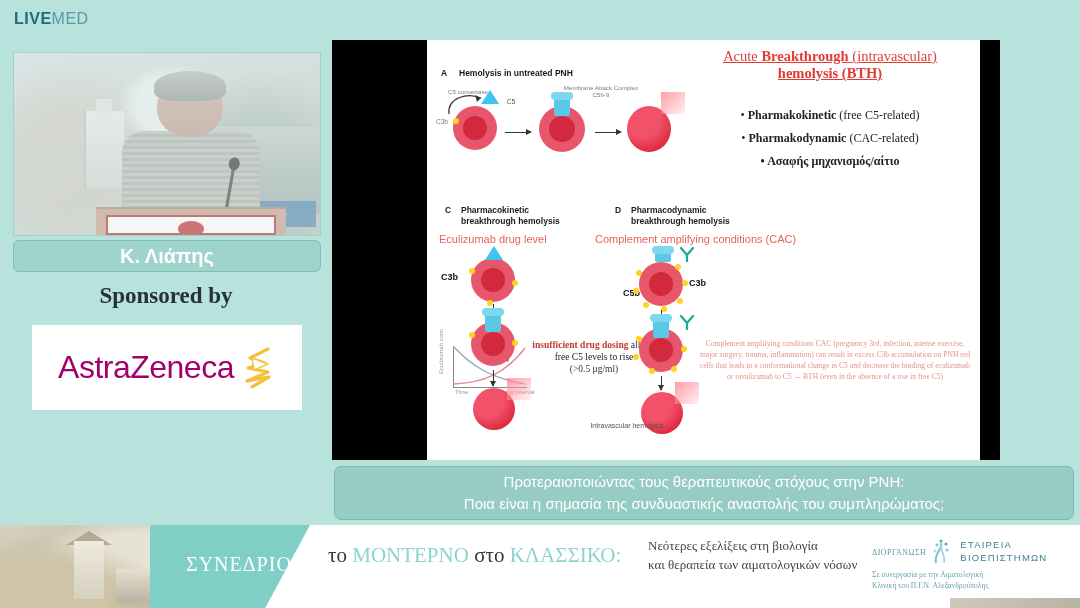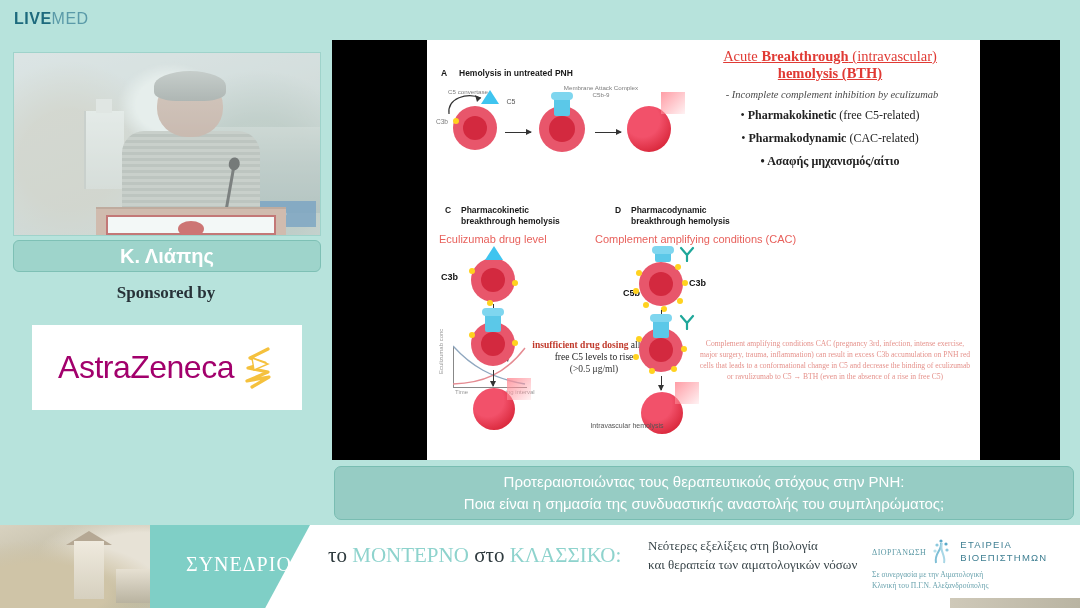--- a/index.html
+++ b/index.html
@@ -108,40 +108,40 @@
     background:#9ed4cb; border:1px solid #7ec0b5; border-radius:6px;
     display:flex; align-items:center; justify-content:center;
   }
   #speaker-plate .nm {
     color:#fff; font-size:20px; font-weight:bold;
   }
 
   #sponsored-by {
     position:absolute; left:0; top:283px; width:332px;
     text-align:center; font-family:"Liberation Serif", serif;
-    font-size:17px; font-weight:bold; color:#273238;
+    font-size:23px; font-weight:bold; color:#273238;
   }
 
   #sponsor-card {
     position:absolute; left:32px; top:325px; width:270px; height:85px;
     background:#fff;
     display:flex; align-items:center; justify-content:center;
   }
   #az-wordmark {
     font-size:32px; color:#a2006c; letter-spacing:-.5px;
     font-family:"Liberation Sans", sans-serif;
   }
   #az-mark {
     width:38px;height:44px;margin-left:4px;position:relative;
   }
   #az-mark svg{ display:block; }
 
   
   #slide-wrap {
-    position:absolute; left:332px; top:40px; width:728px; height:420px;
+    position:absolute; left:332px; top:40px; width:668px; height:420px;
     background:#000; overflow:hidden;padding-left:28px;
   }
   #slide {
     position:absolute; left:95px; top:0; width:553px; height:420px;
     background:#fff; overflow:hidden;
     font-family:"Liberation Serif", serif;
   }
 
   
   .sl-title {
@@ -379,21 +379,20 @@
   </div>
 
   <div id="slide-wrap">
     <div id="slide">
 
       <div class="sl-title">
         <u><span>Acute </span><span class="b">Breakthrough</span><span> (intravascular)</span></u><br>
         <u><span class="b">hemolysis (BTH)</span></u>
       </div>
 
-      <div class="sl-sub">- Incomplete complement inhibition by eculizumab</div>
 
       <div class="sl-bullet" id="b1">
         • <span class="hd">Pharmakokinetic</span><span> (free C5-related)</span>
       </div>
       <div class="sl-bullet" id="b2">
         • <span class="hd">Pharmakodynamic</span><span> (CAC-related)</span>
       </div>
       <div class="sl-bullet" id="b3">
         • <span>Ασαφής μηχανισμός/αίτιο</span>
       </div>

